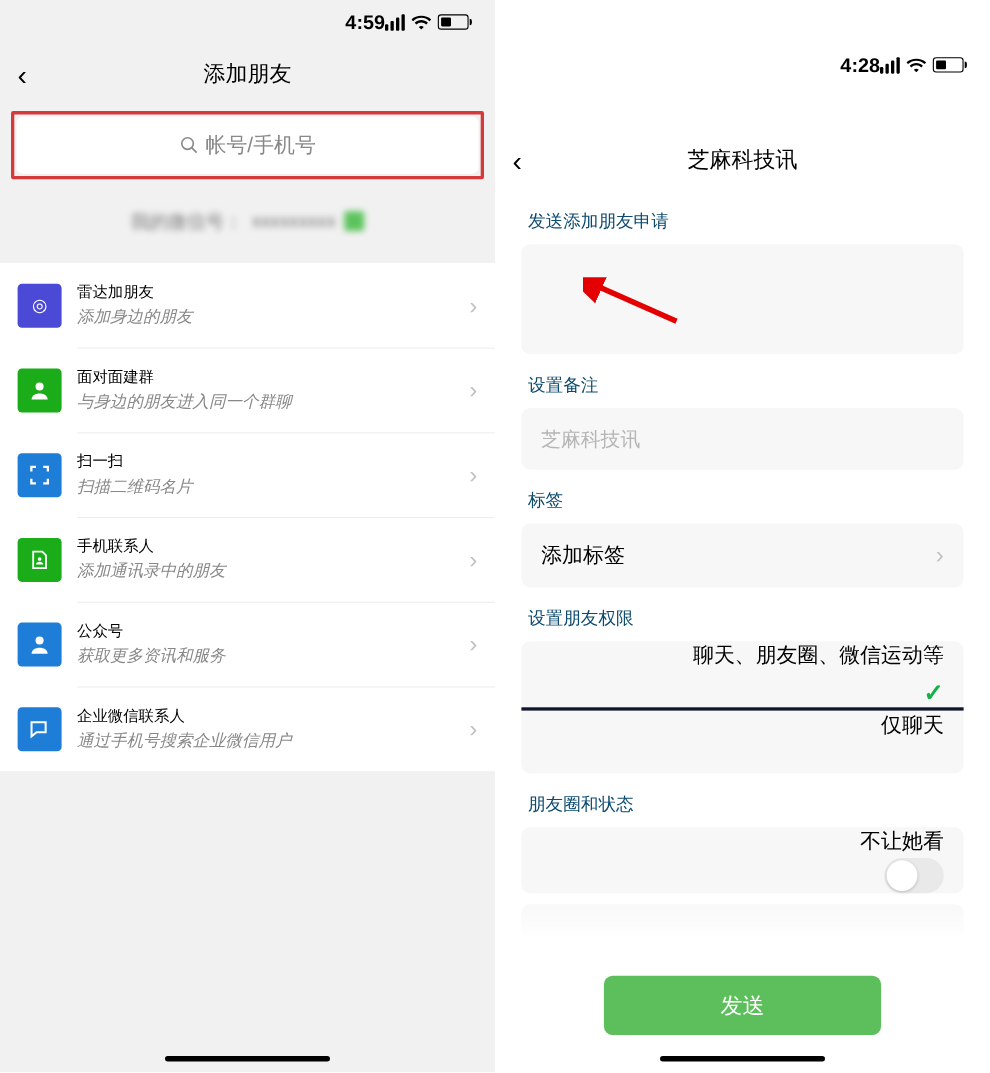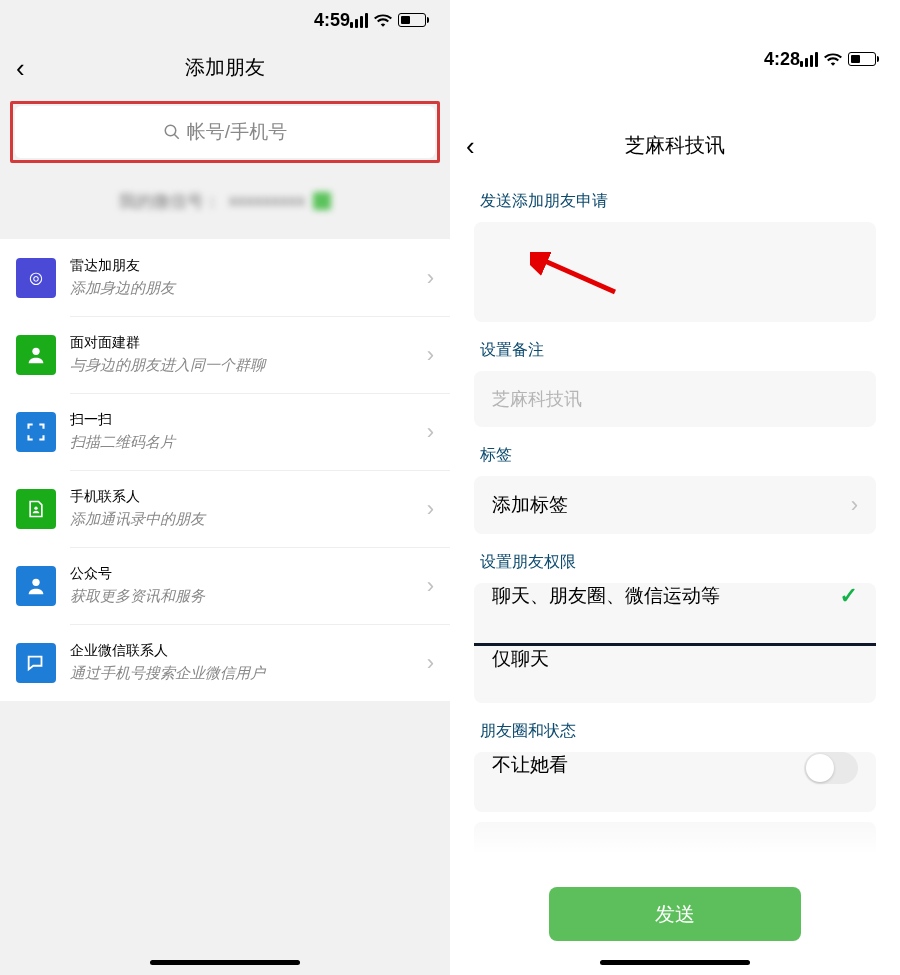--- a/index.html
+++ b/index.html
@@ -39,21 +39,21 @@
     .item .t2 { font-size:15px; color:#888; margin-top:4px;font-style:italic; }
     .chevron { color:#c1c1c1; font-size:22px; }
     
     
     .section-label { font-size:16px; color:#0c4a6e; padding: 18px 30px 10px; }
     .card { margin: 0 24px; background:#f7f7f7; border-radius:8px; }
     .request-box { height:100px; position:relative; }
     .arrow-annot { position:absolute; left:56px; top:30px; }
     .remark-box { padding: 0 18px; height:56px; display:flex; align-items:center; font-size:18px; color:#b5b5b5; }
     .tag-row { padding: 0 18px; height:58px; display:flex; align-items:center; justify-content:space-between; font-size:19px; color:#000;gap:17px; }
-    .perm-row { padding: 0 18px; height:60px; display:flex; align-items:flex-start; justify-content:space-between; font-size:19px; color:#000; }
+    .perm-row { padding: 0 18px; height:60px; display:flex; align-items:flex-end; justify-content:space-between; font-size:19px; color:#000;flex-direction:column; }
     .card .perm-row + .perm-row { border-top:3px solid #0f172a; }
     .check { color:#14b34a; font-size:22px; font-weight:bold; }
     .toggle { width:54px; height:32px; background:#e9e9e9; border-radius:16px; position:relative; }
     .toggle .knob { width:28px; height:28px; background:#fff; border-radius:50%; position:absolute; top:2px; left:2px; box-shadow:0 1px 3px rgba(0,0,0,.2); }
     .send-bar { position:absolute; bottom:34px; left:0; right:0; display:flex; justify-content:center; padding-top:28px; }
     .send-btn { width:252px; height:54px; background:#5cbf5c; color:#fff; font-size:20px; border:none; border-radius:8px; }
     .home-ind { position:absolute; bottom:10px; left:50%; width:150px; height:5px; background:#000; border-radius:3px; transform:translateX(-50%); }
     .right .status-bar, .right .nav { background:#fff;margin-top:39px; }
     .left .status-bar, .left .nav { background:#f1f1f1; }
     .fade-bottom { position:absolute; bottom:120px; left:0; right:0; height:40px; background:linear-gradient(rgba(255,255,255,0), #fff); pointer-events:none; }

